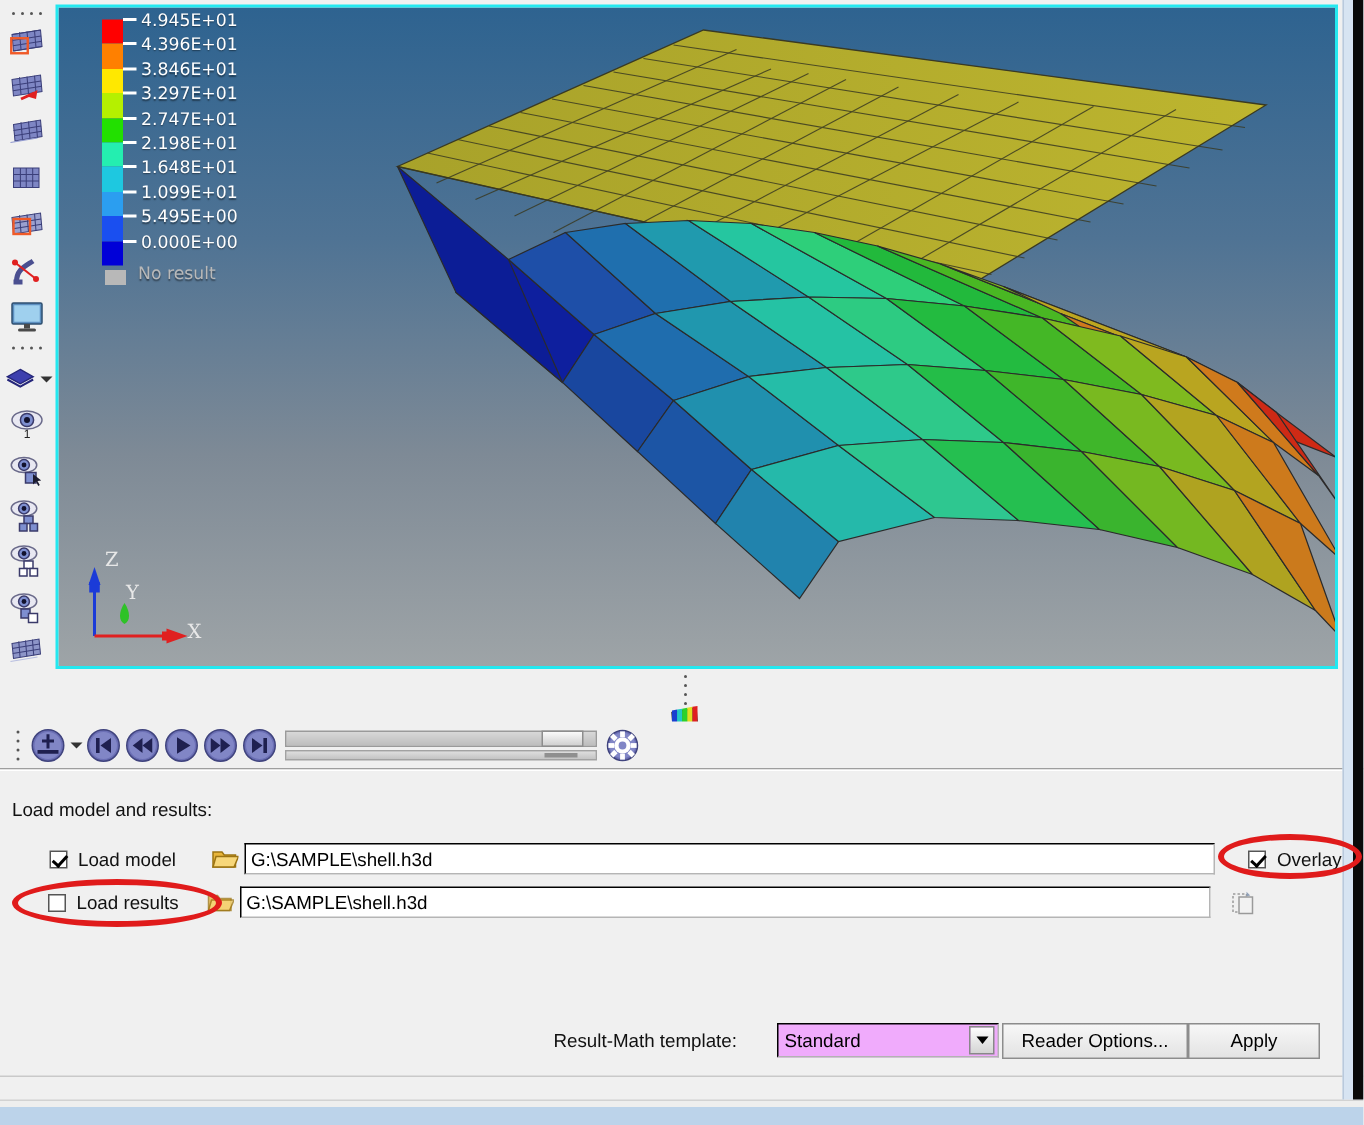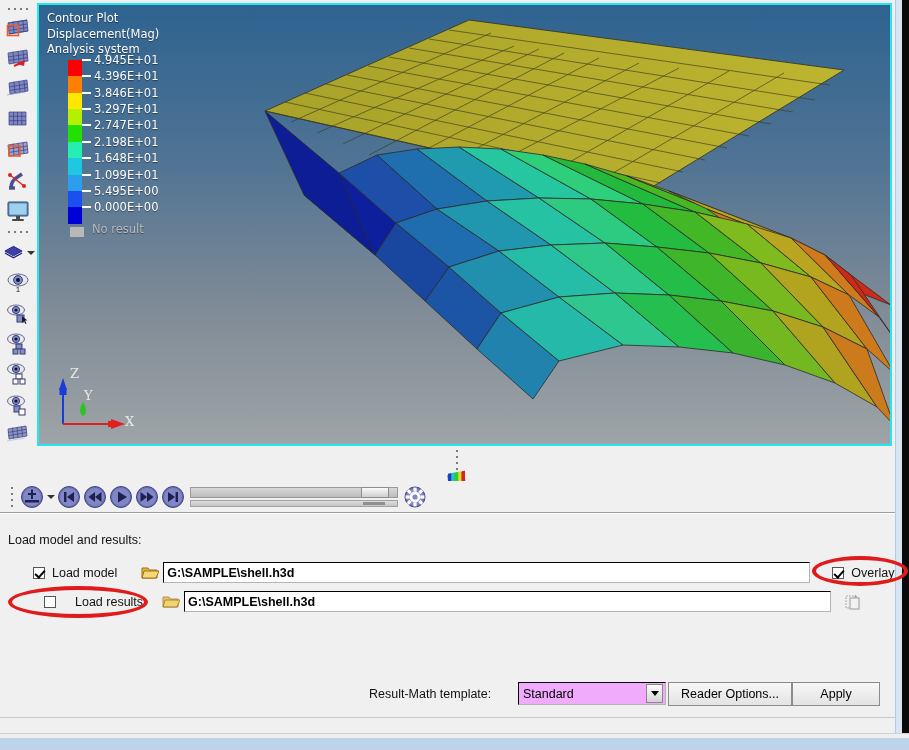--- a/index.html
+++ b/index.html
@@ -98,21 +98,20 @@
   .cbox.checked::after{
     content:""; position:absolute; left:3px; top:0px; width:4px;height:8px;
     border:solid #000; border-width:0 2px 2px 0; transform:rotate(42deg);
   }
   .cbox-label { margin-left:7px; font-size:12.5px; color:#111; white-space:nowrap;}
   .folder-btn { width:18px;height:16px; margin:0 4px; cursor:pointer; display:flex;align-items:center;justify-content:center;}
   .pathfield {
     height:21px; background:#fff; border:1px solid #000; border-right-color:#b5b5b5; border-bottom-color:#b5b5b5;
     font-size:12.5px; color:#000; display:flex; align-items:center; padding-left:3px;
     font-family:"Liberation Sans",sans-serif;
-    font-weight:bold;
   }
   #rm-label { position:absolute; left:369px; top:687px; font-size:12.5px; color:#111;}
   #rm-select {
     position:absolute; left:518px; top:682px; width:148px; height:23px; background:#f0abfc;
     border:1px solid #000; border-right-color:#b3b3b3; border-bottom-color:#b3b3b3;
     display:flex; align-items:center; justify-content:space-between; cursor:pointer;
   }
   #rm-select .val { font-size:12.5px; padding-left:4px; color:#000;}
   #rm-select .arrowbox {
     width:17px; height:19px; margin-right:2px;
@@ -379,25 +378,20 @@
       <polygon points="630,290 682,296 746,360 694,348" fill="#3ab42e"></polygon>
       <polygon points="682,296 734,306 796,378 746,360" fill="#74b821"></polygon>
       <polygon points="734,306 784,322 838,402 796,378" fill="#afa320"></polygon>
       <polygon points="784,322 828,344 855,420 838,402" fill="#cb7a1c"></polygon>
     </g>
 
     <polygon points="226,106 265,190 336,250 300,168" fill="#0c1d96" stroke="#2b2b2b" stroke-width="0.8"></polygon>
   </svg>
 
   <div id="legend-block">
-    <div id="legend-title">
-      <div>Contour Plot</div>
-      <div>Displacement(Mag)</div>
-      <div>Analysis system</div>
-    </div>
     <div id="legend-rows">
       <div class="lg-row">
         <div class="lg-swatch" style="background:#ff0000"></div>
           <div class="lg-tick"></div>
         <div class="lg-val">4.945E+01</div>
       </div>
       <div class="lg-row">
         <div class="lg-swatch" style="background:#ff8000"></div>
           <div class="lg-tick"></div>
         <div class="lg-val">4.396E+01</div>
@@ -877,21 +871,21 @@
   <div class="pathfield" style="width:647px;">
     <span>G:\SAMPLE\shell.h3d</span>
   </div>
   <div class="cbox-wrap" style="margin-left:22px;">
     <span class="cbox checked"></span>
     <span class="cbox-label">Overlay</span>
   </div>
 </div>
 
 <div class="row" id="row-results">
-  <div class="cbox-wrap" style="margin-left:44px;gap:12px;">
+  <div class="cbox-wrap" style="margin-left:32px;">
     <span class="cbox"></span>
     <span class="cbox-label">Load results</span>
   </div>
   <div class="folder-btn" style="margin-left:19px;">
     <svg width="18" height="15" viewBox="0 0 18 15">
       <path d="M1 3 L7 3 L8.5 5 L16 5 L16 13 L1 13 Z" fill="#e8b53a" stroke="#9c7412" opacity=".75"></path>
       <path d="M3 6 L18 6 L15 13 L1 13 Z" fill="#f7d77a" stroke="#9c7412" opacity=".75"></path>
     </svg>
   </div>
   <div class="pathfield" style="width:647px;">

